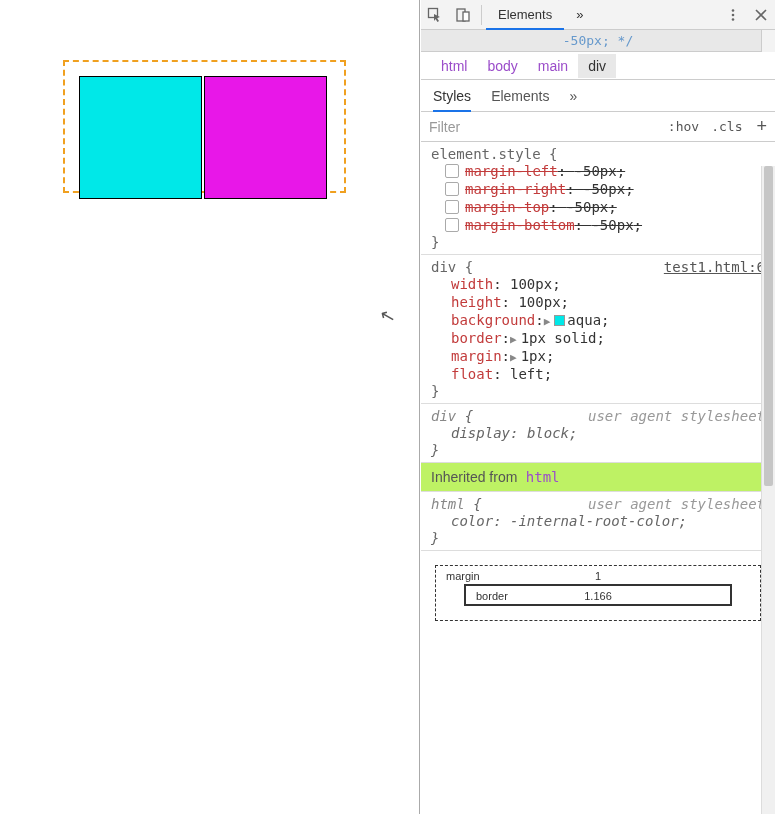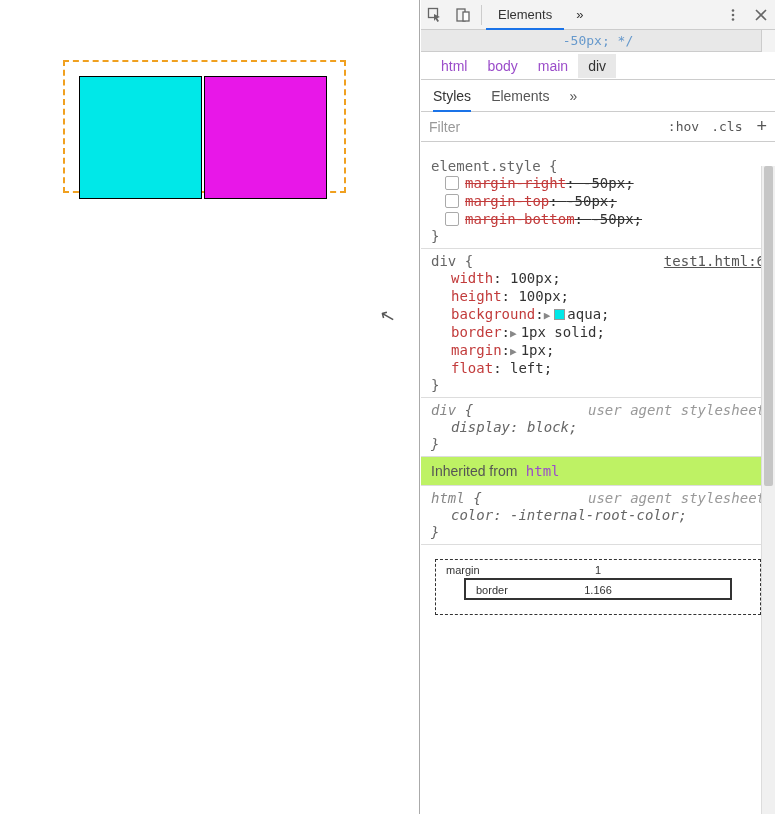--- a/index.html
+++ b/index.html
@@ -151,21 +151,20 @@
   .filter-btn { padding: 0 6px; font-family: Consolas, monospace; color: #555; }
   .filter-plus { padding: 0 8px; color: #555; font-size: 18px; }
 
   
   .dt-body {
     flex: 1;
     overflow: auto;
     font-family: Consolas, monospace;
     font-size: 14px;
     position: relative;
-    margin-top: 12px;
   }
   .rule-block {
     border-bottom: 1px solid #ddd;
     padding: 4px 10px 4px 10px;
   }
   .rule-block.headerband {
     background: #bef264;
     padding: 6px 10px;
   }
   .selector { color: #666; }
@@ -342,20 +341,24 @@
     <span class="filter-btn">.cls</span>
     <span class="filter-plus">+</span>
   </div>
 
   <div class="dt-body">
 
     <div class="rule-block">
       <div><span class="selector">element.style</span> <span class="brace">{</span></div>
       <div class="prop-row strike">
         <span class="cb"></span>
+        <span><span class="p-name">margin-left</span><span class="colon">: </span><span class="p-val">-50px</span><span class="colon">;</span></span>
+      </div>
+      <div class="prop-row strike">
+        <span class="cb"></span>
         <span><span class="p-name">margin-right</span><span class="colon">: </span><span class="p-val">-50px</span><span class="colon">;</span></span>
       </div>
       <div class="prop-row strike">
         <span class="cb"></span>
         <span><span class="p-name">margin-top</span><span class="colon">: </span><span class="p-val">-50px</span><span class="colon">;</span></span>
       </div>
       <div class="prop-row strike">
         <span class="cb"></span>
         <span><span class="p-name">margin-bottom</span><span class="colon">: </span><span class="p-val">-50px</span><span class="colon">;</span></span>
       </div>

